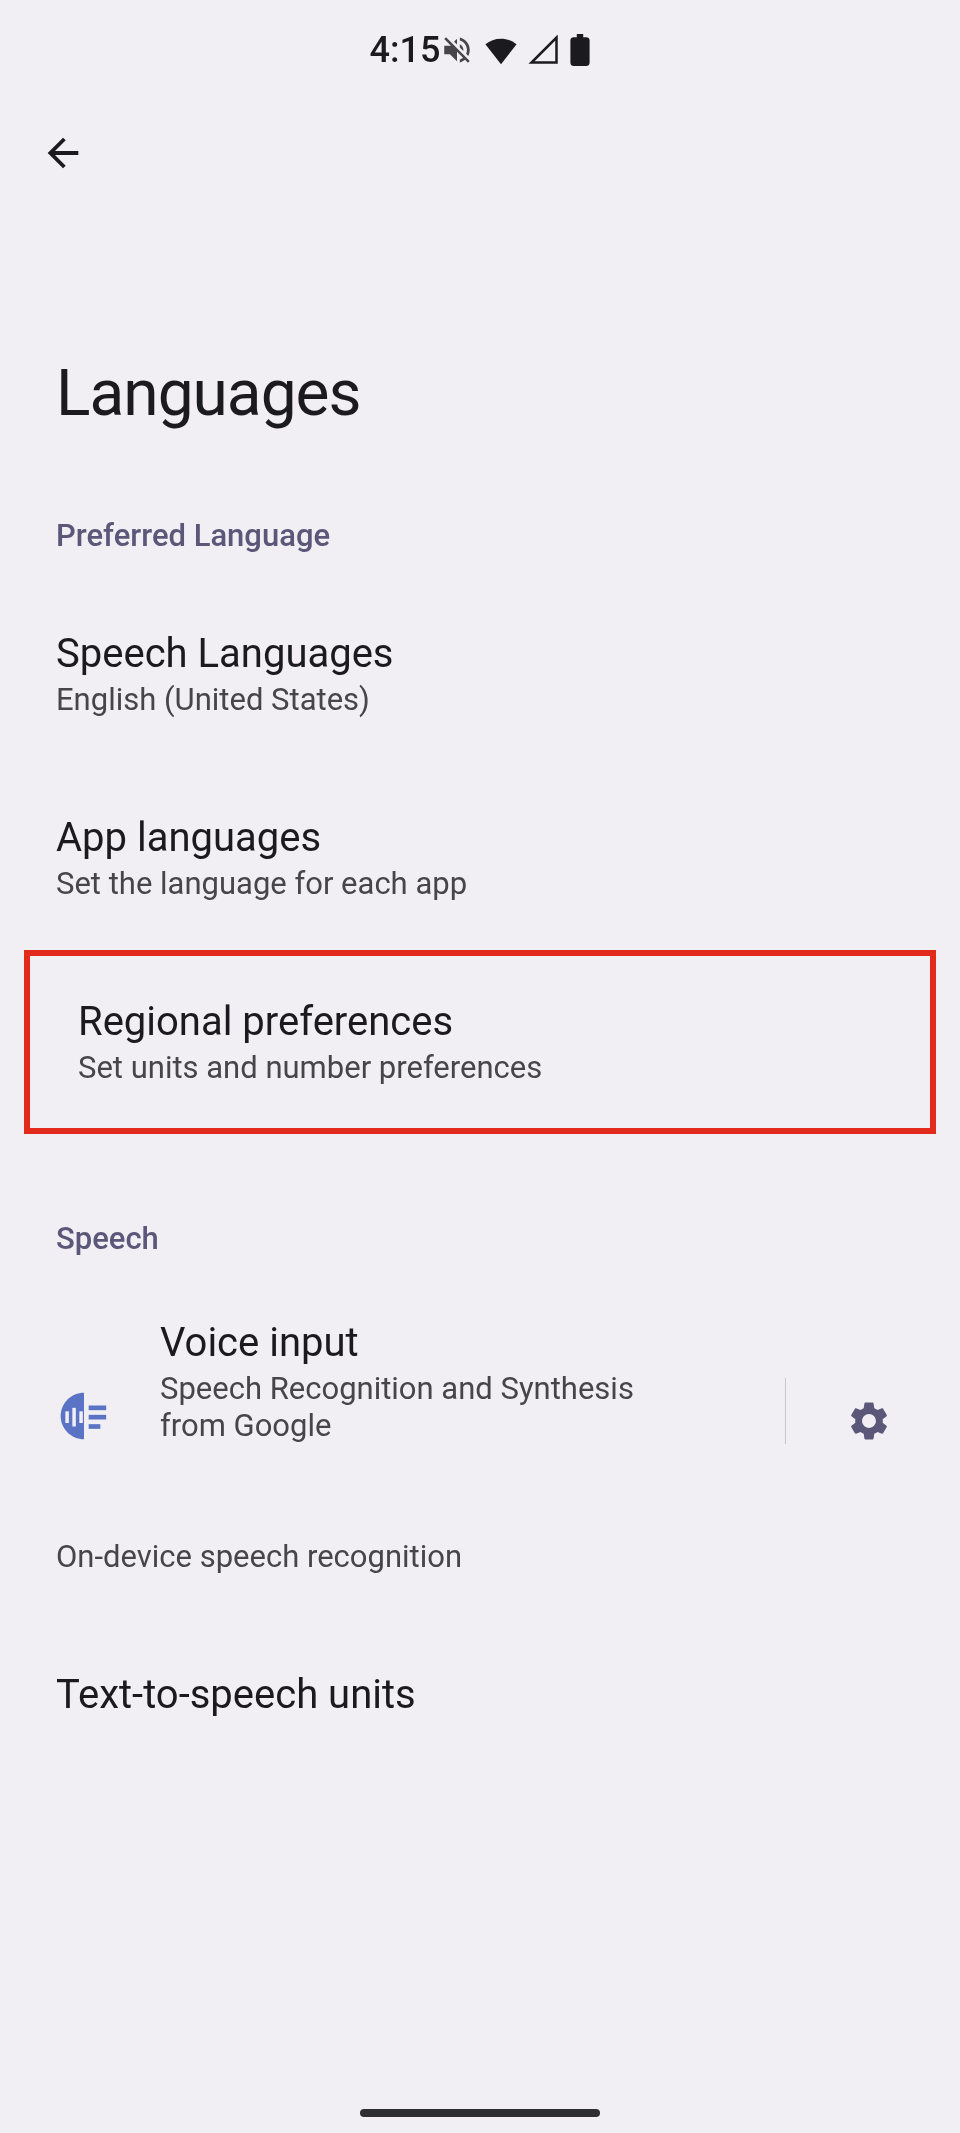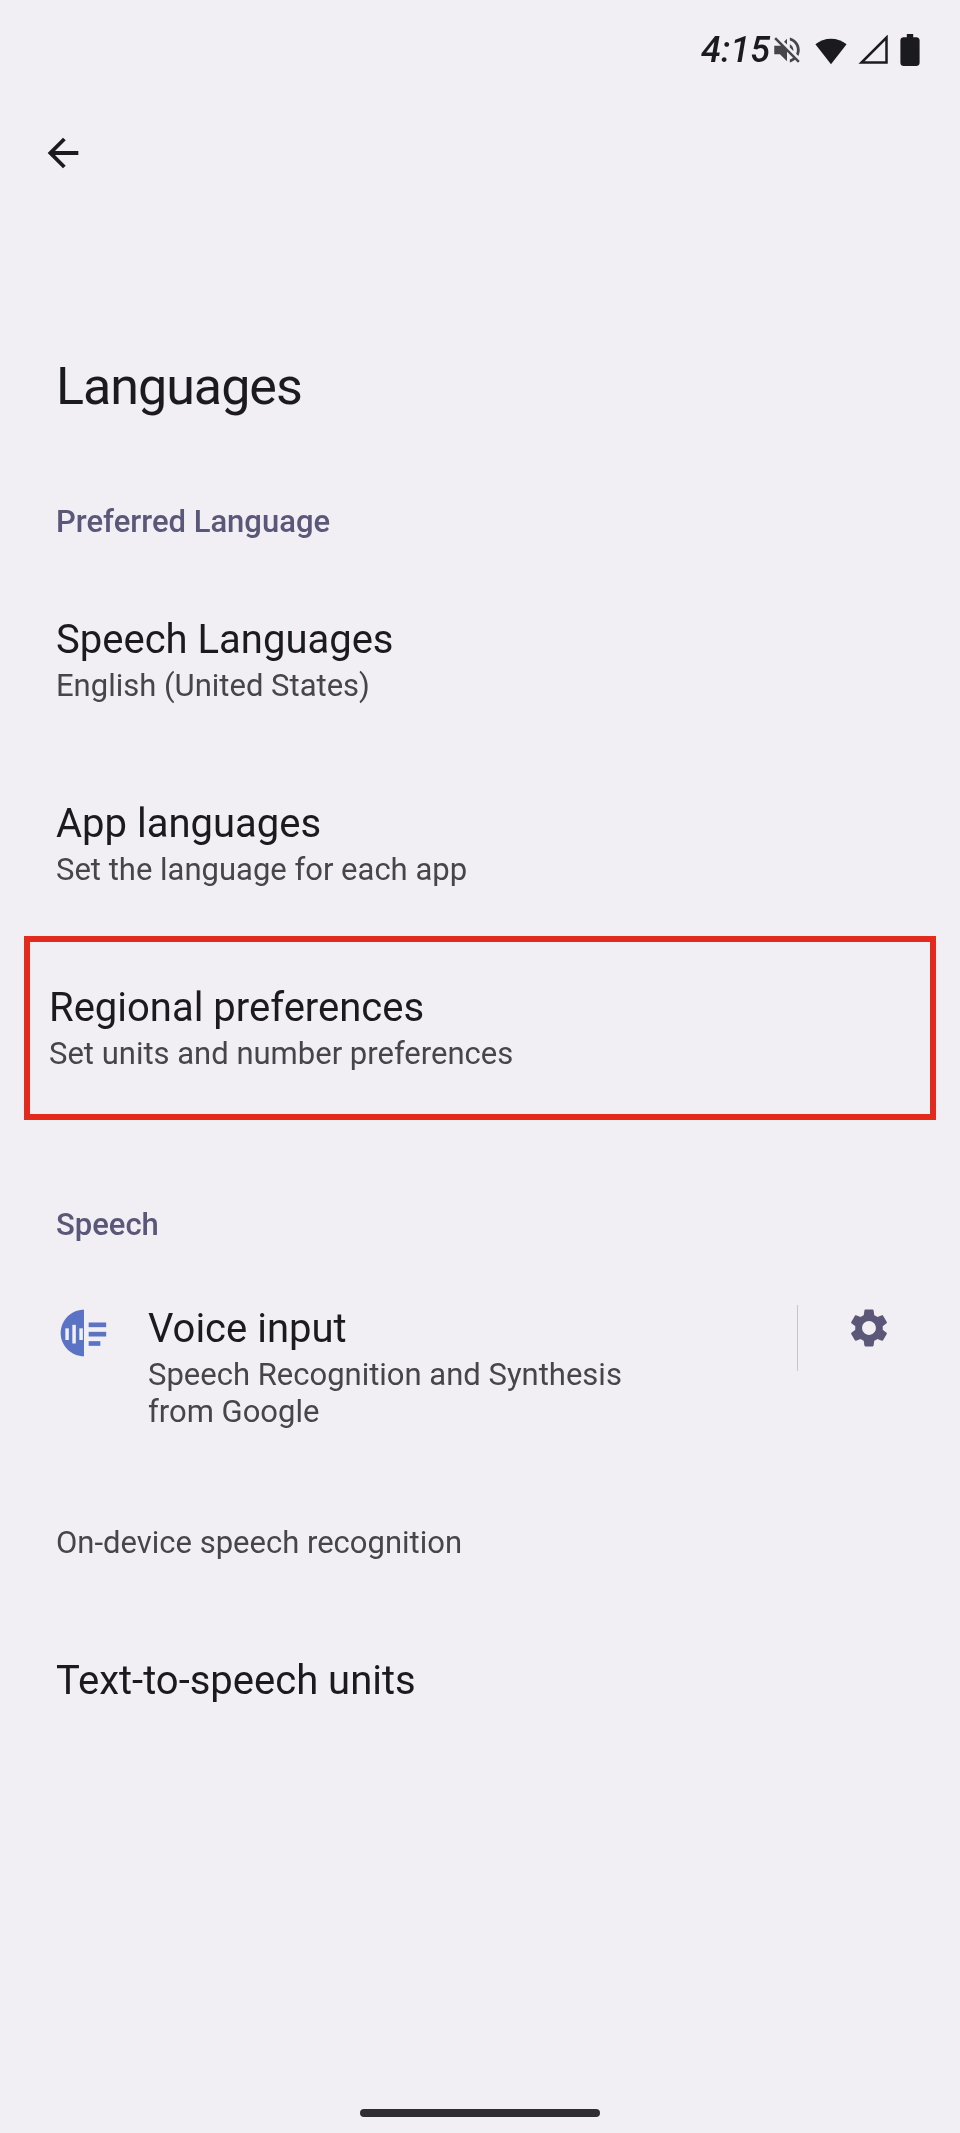--- a/index.html
+++ b/index.html
@@ -7,40 +7,39 @@
   body {
     background: #f1eef4;
     font-family: Roboto, "Segoe UI", Arial, sans-serif;
     color: #1b1b1f;
     position: relative;
     overflow: hidden;
   }
   .status-bar {
     display: flex;
     align-items: center;
-    justify-content: flex-end;
+    justify-content: center;
     padding: 20px 40px 0 40px;
     height: 80px;
-    font-style: italic;
   }
   .status-time {
     font-size: 36px;
     font-weight: 500;
     color: #1b1b1f;
   }
   .status-icons {
     display: flex;
     gap: 10px;
     align-items: center;
   }
   .back-row {
     padding: 50px 40px 0 40px;
   }
   .page-title {
-    font-size: 52px;
+    font-size: 64px;
     font-weight: 400;
     padding: 180px 56px 0 56px;
     color: #1b1b1f;
     letter-spacing: -1px;
   }
   .section-header {
     font-size: 31px;
     font-weight: 500;
     color: #5a5779;
     padding: 0 56px;
@@ -57,27 +56,27 @@
     color: #1b1b1f;
   }
   .setting-sub {
     font-size: 31px;
     color: #46464a;
     margin-top: 4px;
   }
   .highlight-box {
     border: 6px solid #e22a1d;
     margin: 0 24px;
-    padding: 42px 19px;
+    padding: 42px 48px;
   }
   .voice-row {
     display: flex;
-    align-items: flex-start;
+    align-items: flex-end;
     padding: 42px 56px 42px 56px;
-    gap: 36px;
+    gap: 48px;
   }
   .voice-text {
     flex: 1;
     padding-right: 20px;
   }
   .vdiv {
     width: 1px;
     height: 66px;
     background: #c6c5ca;
   }

